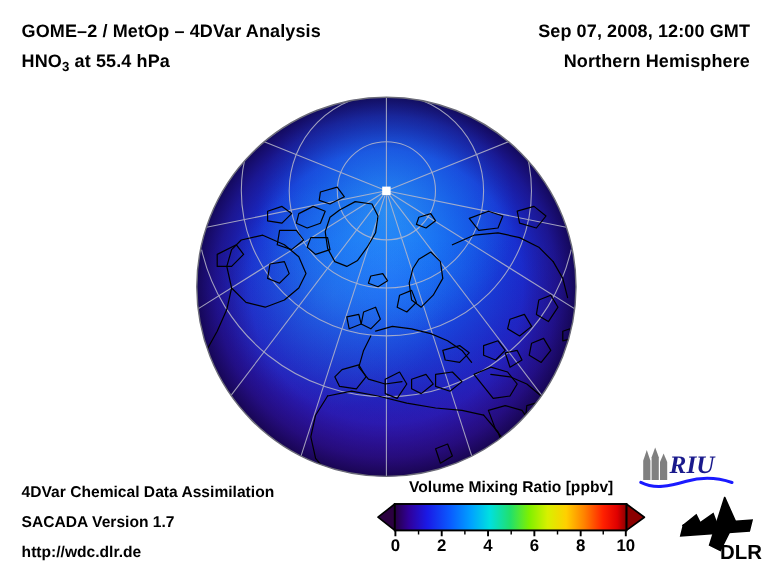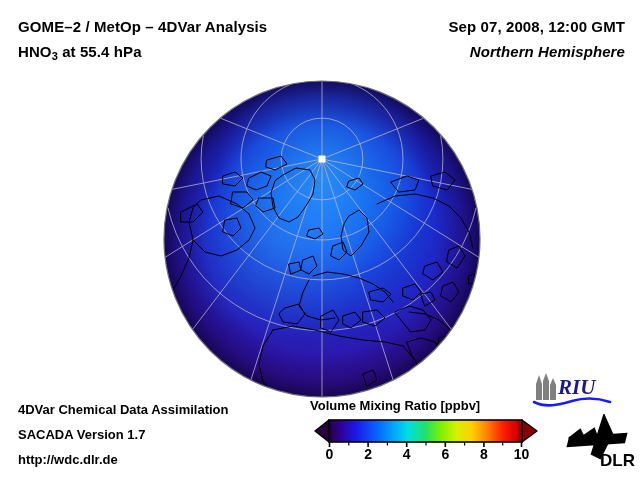--- a/index.html
+++ b/index.html
@@ -22,21 +22,21 @@
     position: absolute;
     font-weight: bold;
     font-size: 15px;
     color: #000000;
     white-space: nowrap;
     letter-spacing: 0.1px;
   }
   #hdr-title      { left: 18px;  top: 18px; }
   #hdr-subtitle   { left: 18px;  top: 43px; }
   #hdr-datetime   { right: 15px; top: 18px; text-align: right; margin-left: 40px; }
-  #hdr-region     { right: 15px; top: 43px; text-align: right; font-style: italic; }
+  #hdr-region     { right: 15px; top: 43px; text-align: right; }
   .sub { font-size: 11px; vertical-align: -0.30em; font-weight: bold; }
 
   
   #globe-wrap {
     position: absolute;
     left: 163px;
     top: 80px;
     width: 318px;
     height: 318px;
   }
@@ -61,20 +61,21 @@
     left: 310px;
     top: 398px;
     width: 232px;
     height: 78px;
   }
   #cbar-title {
     position: absolute;
     left: 0;
     top: 0;
     width: 232px;
+    text-align: center;
     font-weight: bold;
     font-size: 13px;
     color: #000;
     white-space: nowrap;
   }
   #cbar-svg {
     position: absolute;
     left: 0;
     top: 19px;
     width: 232px;

